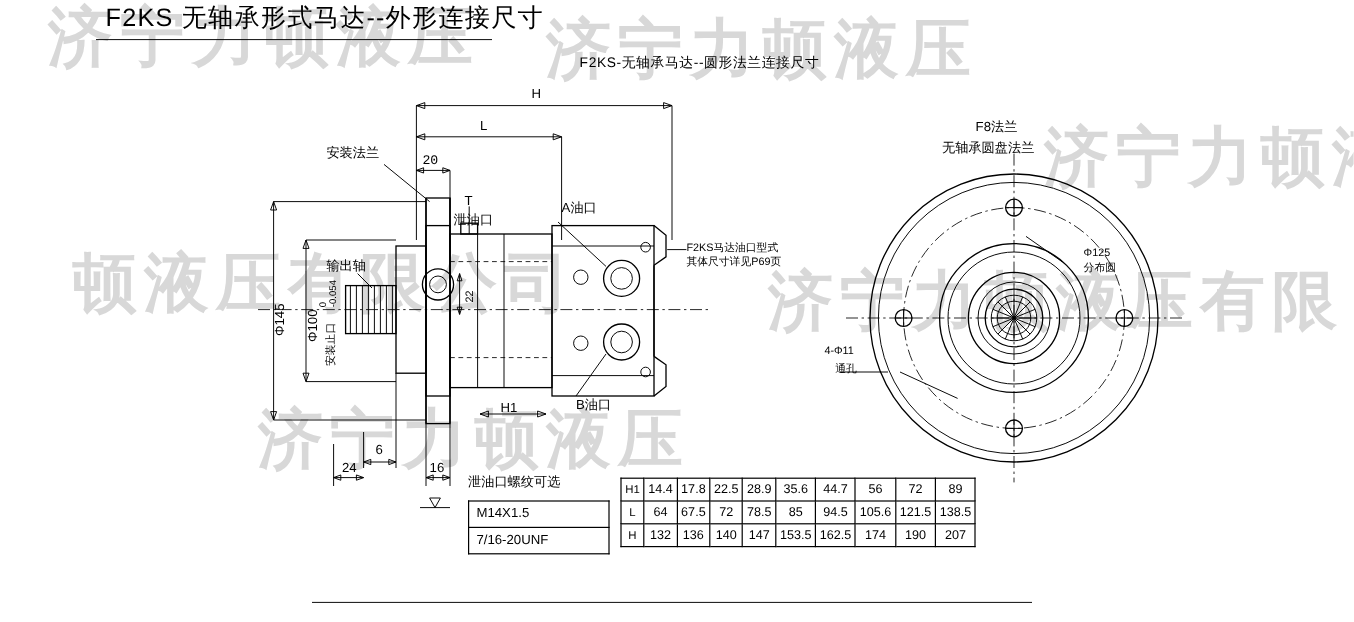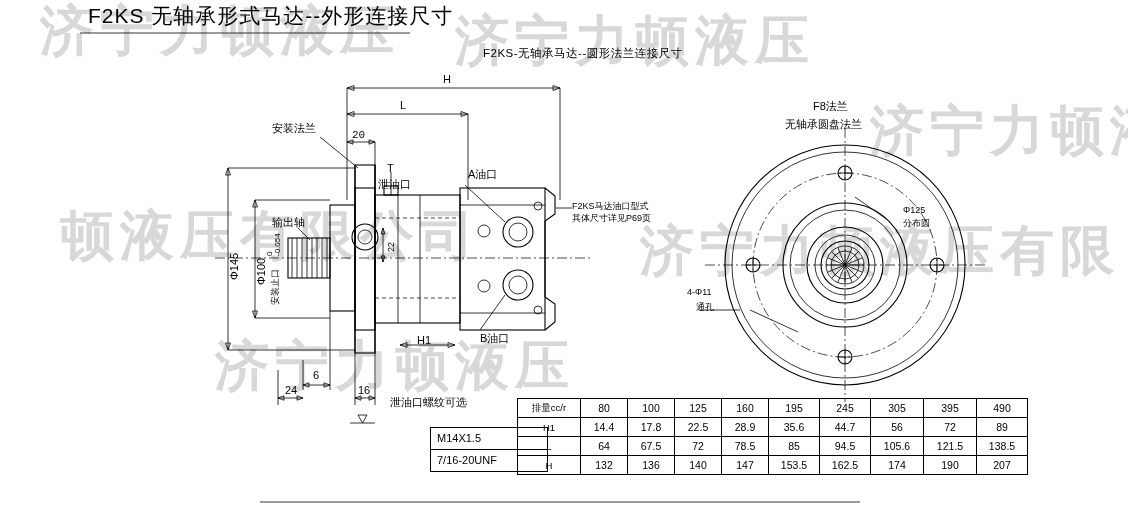--- a/index.html
+++ b/index.html
@@ -20,21 +20,21 @@
   .wm{
     position:absolute;color:#d8d8d8;font-size:54px;font-weight:bold;
     letter-spacing:6px;white-space:nowrap;
     font-family:"DejaVu Sans", sans-serif;
     pointer-events:none;user-select:none;
   }
   
   table.spec{border-collapse:collapse;font-size:10.5px;}
   table.spec td{border:1px solid #000;text-align:center;padding:1px 3px;height:16px;}
   table.spec td.hdr{font-size:9.5px;}
-  table.opt{border-collapse:collapse;font-size:11px;margin-left:40px;}
+  table.opt{border-collapse:collapse;font-size:11px;}
   table.opt td{border:1px solid #000;text-align:left;padding:2px 6px;height:17px;}
   svg{overflow:visible;}
   .ln{stroke:#000;fill:none;}
   .thin{stroke-width:.8;}
   .med{stroke-width:1.1;}
   .dash{stroke-dasharray:10 3 2 3;stroke-width:.7;}
   .hid{stroke-dasharray:4 3;stroke-width:.7;}
 </style>
 </head>
 <body>
@@ -254,48 +254,36 @@
   </svg>
 
   <div class="abs txt" style="left:813px;top:100px;">F8法兰</div>
   <div class="abs txt" style="left:785px;top:118px;">无轴承圆盘法兰</div>
   <div class="abs txt sm" style="left:903px;top:205px;">Φ125</div>
   <div class="abs txt sm" style="left:903px;top:218px;">分布圆</div>
   <div class="abs txt sm" style="left:687px;top:287px;">4-Φ11</div>
   <div class="abs txt sm" style="left:696px;top:302px;">通孔</div>
 
   <div class="abs" style="left:390px;top:396px;">
-    <div class="txt" style="margin-bottom:18px;">泄油口螺纹可选</div>
+    <div class="txt" style="margin-bottom:8px;">泄油口螺纹可选</div>
     <table class="opt">
       <tbody>
         <tr>
             <td style="width:104px;">M14X1.5</td>
           </tr>
         <tr>
             <td>7/16-20UNF</td>
           </tr>
       </tbody>
     </table>
   </div>
 
   <div class="abs" style="left:517px;top:398px;">
     <table class="spec">
       <tbody>
-        <tr>
-          <td class="hdr" style="width:56px;">排量cc/r</td>
-          <td style="width:40px;">80</td>
-          <td style="width:40px;">100</td>
-          <td style="width:40px;">125</td>
-          <td style="width:40px;">160</td>
-          <td style="width:44px;">195</td>
-          <td style="width:44px;">245</td>
-          <td style="width:46px;">305</td>
-          <td style="width:46px;">395</td>
-          <td style="width:44px;">490</td>
-        </tr>
         <tr>
           <td class="hdr">H1</td>
           <td>14.4</td>
           <td>17.8</td>
           <td>22.5</td>
           <td>28.9</td>
           <td>35.6</td>
           <td>44.7</td>
           <td>56</td>
           <td>72</td>

